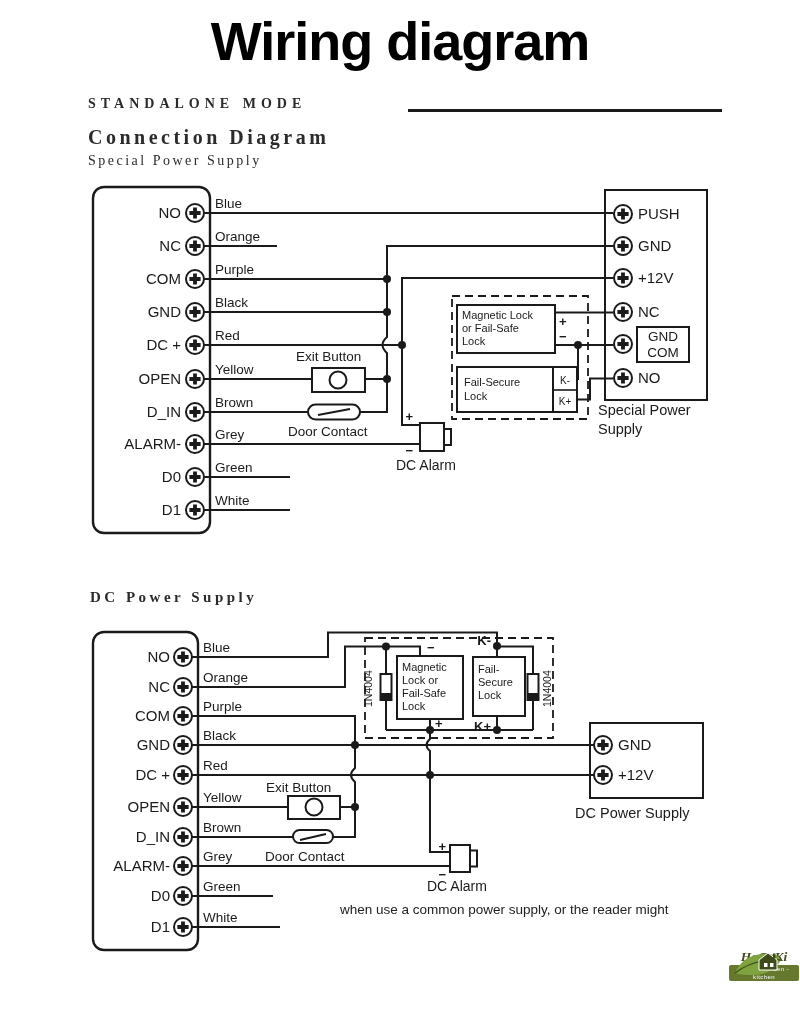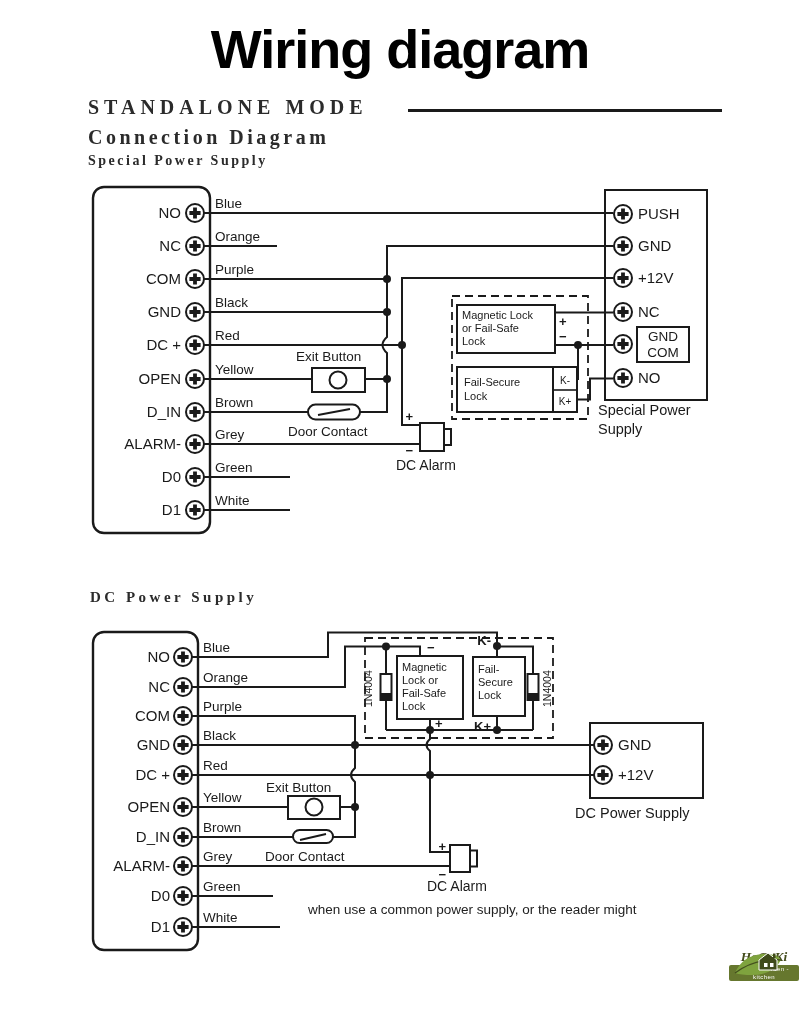--- a/index.html
+++ b/index.html
@@ -4,43 +4,43 @@
 <style>
   html,body{margin:0;padding:0;}
   body{
     width:800px;height:1016px;position:relative;background:#ffffff;
     font-family:"Liberation Sans",sans-serif;color:#1a1a1a;overflow:hidden;
   }
   .abs{position:absolute;}
   #main-title{
     left:0;top:10px;width:800px;text-align:center;
     font-family:"Liberation Sans",sans-serif;font-weight:bold;
-    font-size:54px;letter-spacing:-1px;color:#000;margin-top:8px;
+    font-size:54px;letter-spacing:-1px;color:#000;
   }
   .sec-head{font-family:"Liberation Serif",serif;color:#2b2b2b;}
-  #standalone-heading{left:88px;top:96px;font-size:20px;letter-spacing:5px;font-weight:600;}
+  #standalone-heading{left:88px;top:96px;font-size:14px;letter-spacing:5px;font-weight:600;}
   #standalone-sub1{left:88px;top:126px;font-size:20px;letter-spacing:3.5px;font-weight:600;}
-  #standalone-sub2{left:88px;top:153px;font-size:14px;letter-spacing:2.5px;font-weight:700;}
+  #standalone-sub2{left:88px;top:153px;font-size:14px;letter-spacing:2.5px;font-weight:400;}
   #dc-heading{left:90px;top:589px;font-size:15px;letter-spacing:3.5px;font-weight:600;}
   #header-rule{left:408px;top:109px;width:314px;height:3px;background:#1a1a1a;}
   svg{position:absolute;left:0;}
   svg text{font-family:"Liberation Sans",sans-serif;fill:#1a1a1a;}
   .term-label{font-size:15px;}
   .wire-label{font-size:13.5px;}
   .comp-label{font-size:13.5px;}
   .box-label{font-size:11px;}
   .k-label{font-size:10px;}
   .pm{font-size:13px;font-weight:bold;}
   .diode-label{font-size:10.5px;}
   .supply-label{font-size:14.5px;}
   #attention{
     left:308px;top:902px;width:420px;font-size:13.5px;line-height:16px;color:#222;
   }
   #attention .att-label{font-family:"Liberation Serif",serif;letter-spacing:1.5px;font-weight:600;}
-  #attention .indent{}
+  #attention .indent{margin-left:32px;}
   #logo{left:729px;top:950px;width:70px;text-align:center;}
   #logo-name{font-family:"Liberation Serif",serif;font-style:italic;font-weight:bold;
     font-size:13.5px;color:#454d1d;line-height:14px;}
   #logo-banner{margin-top:1px;background:#66772e;color:#fff;font-size:6px;line-height:8px;
     border-radius:2px;padding:0 2px;letter-spacing:0.4px;}
 </style>
 </head>
 <body>
 
 <div id="main-title" class="abs">Wiring diagram</div>

